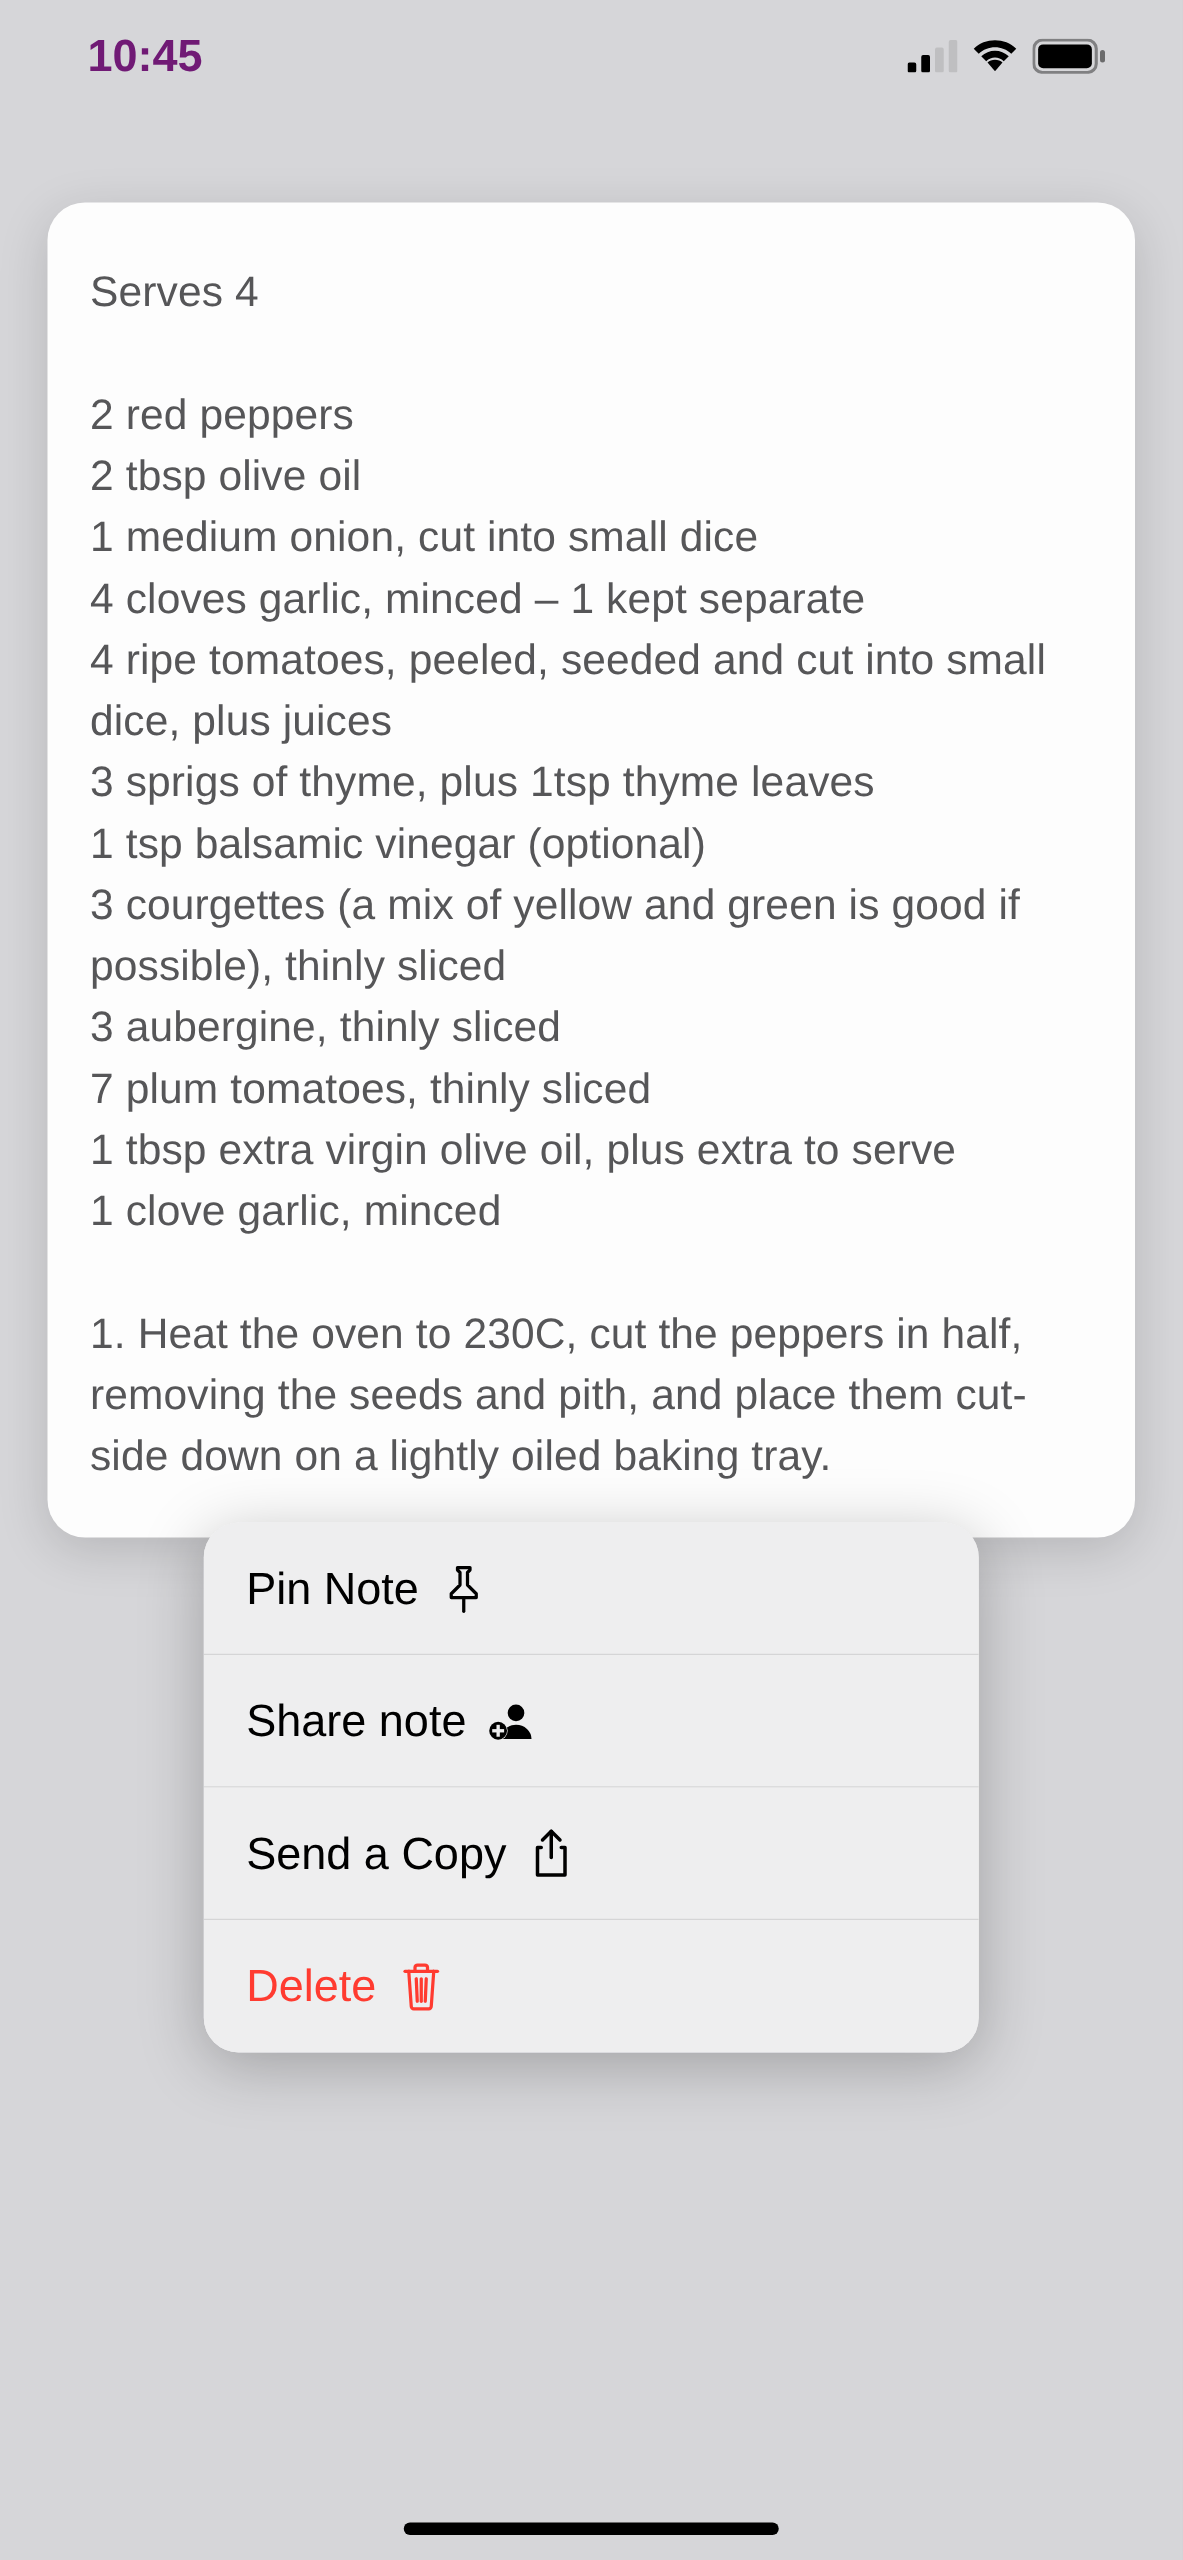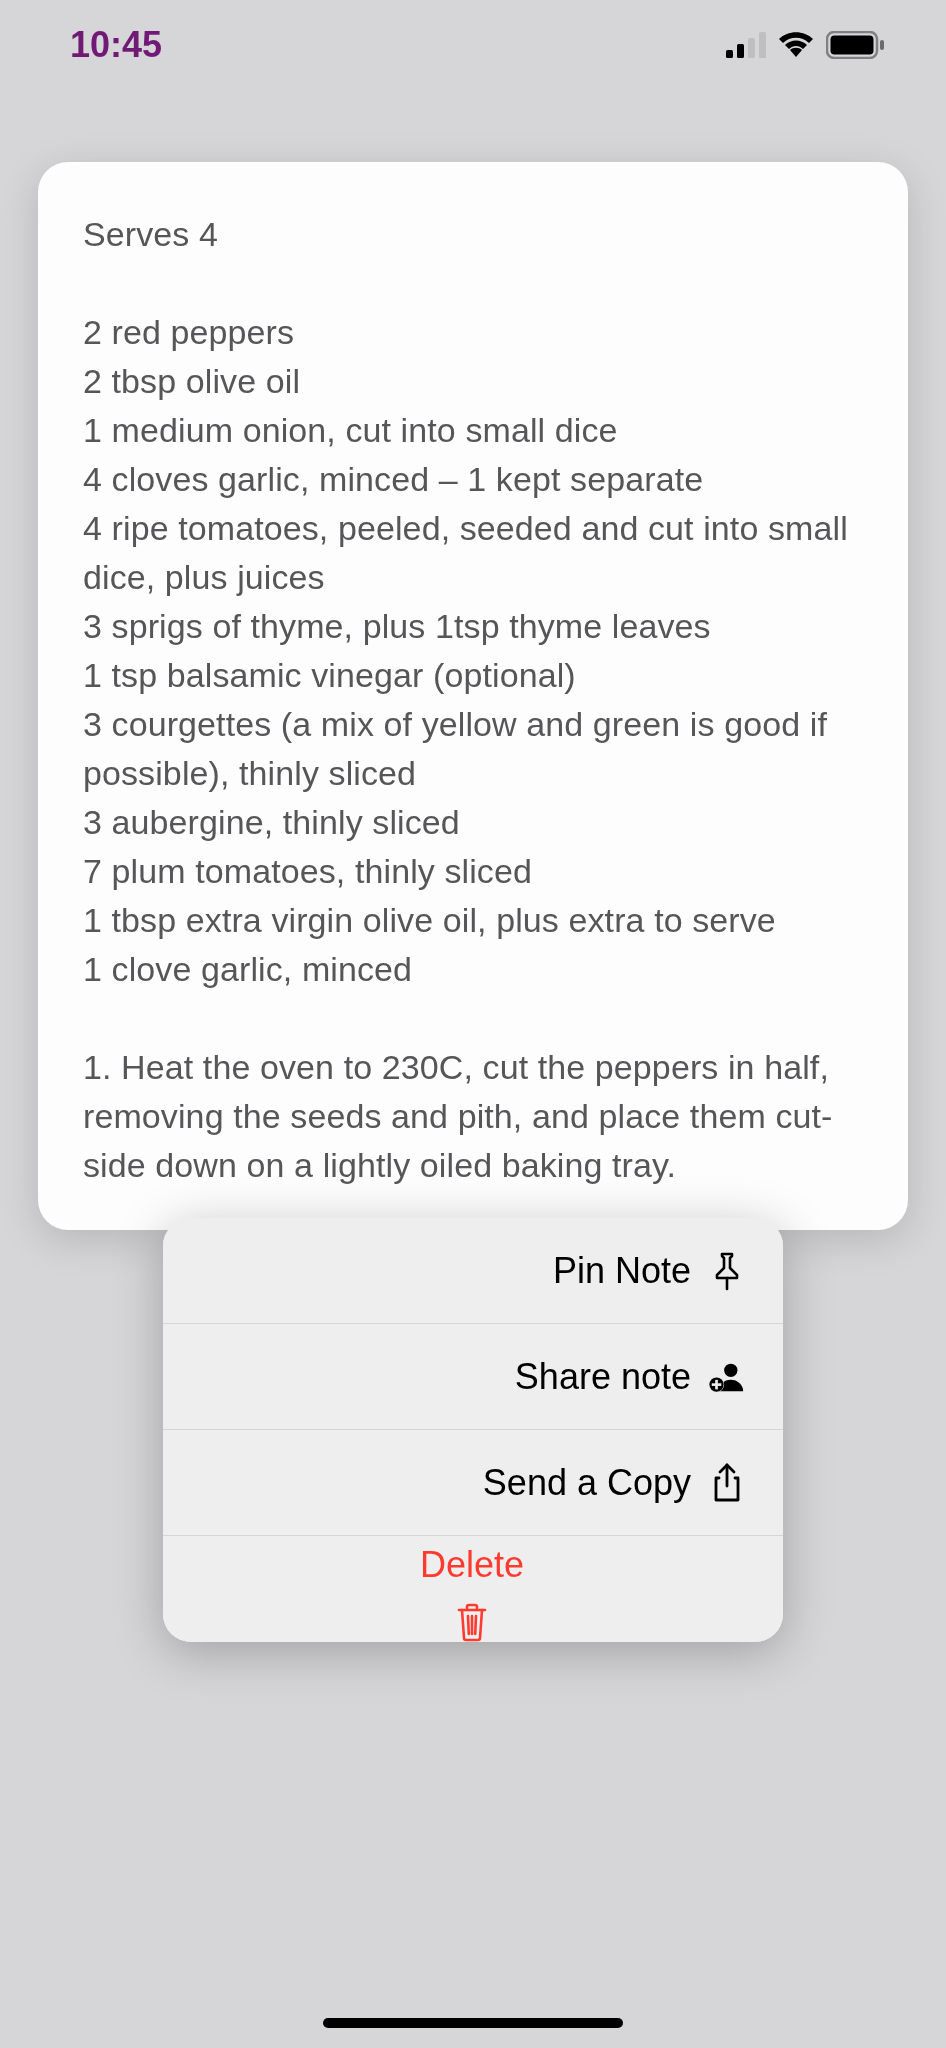--- a/index.html
+++ b/index.html
@@ -35,21 +35,21 @@
   }
 
   
   .note-card {
     position: absolute;
     top: 162px;
     left: 38px;
     right: 38px;
     background: #fdfdfd;
     border-radius: 30px;
-    padding: 48px 34px 40px 45px;
+    padding: 48px 34px 40px 34px;
     box-shadow: 0 10px 40px rgba(0,0,0,0.15);
   }
   .note-card p {
     font-size: 34px;
     line-height: 49px;
     color: #565658;
     font-weight: 400;
     letter-spacing: 0.1px;
   }
   .note-card .block { margin-bottom: 49px; }
@@ -62,31 +62,31 @@
     left: 163px;
     width: 620px;
     background: rgba(237,237,238,0.96);
     border-radius: 28px;
     overflow: hidden;
     box-shadow: 0 10px 50px rgba(0,0,0,0.25);
   }
   .menu-item {
     display: flex;
     align-items: center;
-    justify-content: flex-end;
+    justify-content: flex-start;
     height: 106px;
     padding: 0 36px 0 34px;
     font-size: 36px;
     color: #000;
     border-bottom: 1px solid rgba(0,0,0,0.1);
     cursor: pointer;
     background: rgba(237,237,238,0.96);
     gap: 16px;
   }
-  .menu-item:last-child { border-bottom: none; flex-direction: column; }
+  .menu-item:last-child { border-bottom: none; }
   .menu-item.destructive { color: #ff3b30; }
   .menu-item .icon { width: 40px; height: 40px; display: flex; align-items: center; justify-content: center; }
   .menu-item.destructive svg { stroke: #ff3b30; }
 
   
   .home-indicator {
     position: absolute;
     bottom: 20px;
     left: 50%;
     transform: translateX(-50%);

